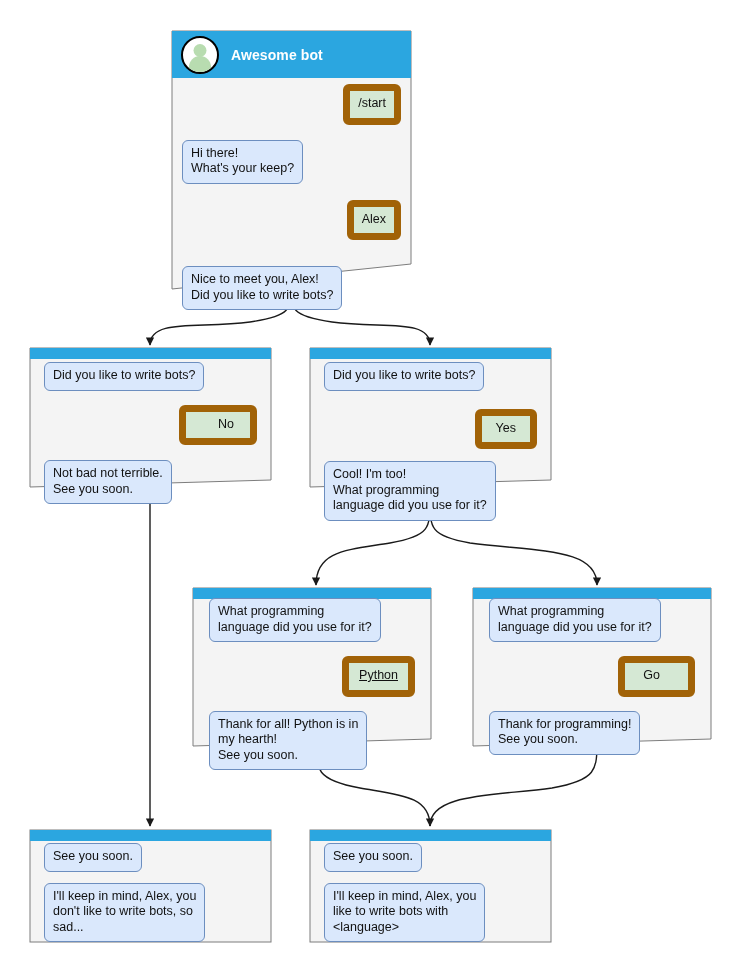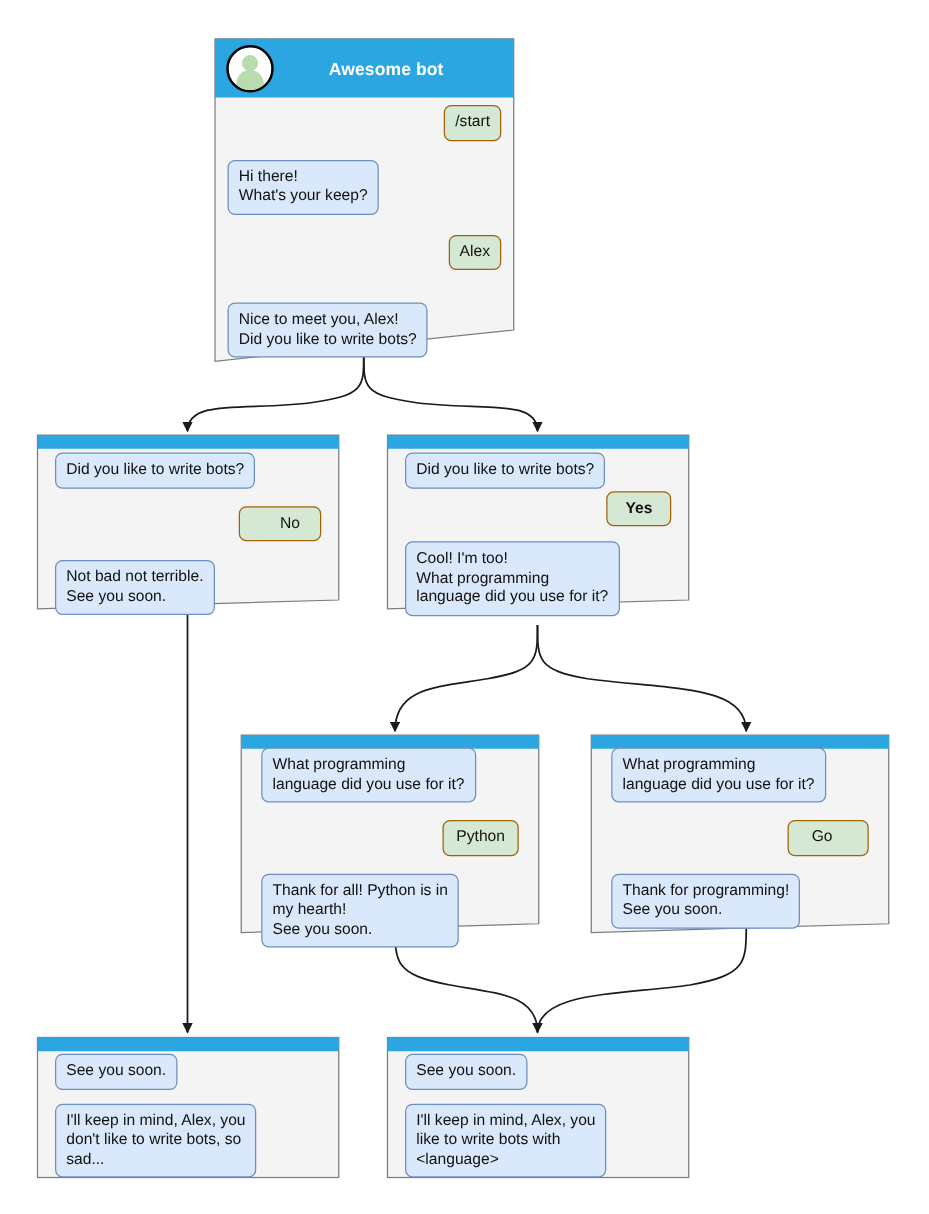--- a/index.html
+++ b/index.html
@@ -131,21 +131,21 @@
     box-sizing: border-box;
     white-space: pre-line;
     max-width: 205px;
   }
   .bubble.bot {
     background: #dae8fc;
     border: 1px solid #6c8ebf;
   }
   .bubble.user {
     background: #d5e8d4;
-    border: 1px solid #a16207;
+    border: 7px solid #a16207;
     text-align: left;
   }
 </style>
 </head>
 <body>
 
 <div id="flow-canvas">
 
   <svg class="connectors" viewBox="0 0 743 971">
     <defs>
@@ -167,21 +167,21 @@
     <path d="M 316 740 C 316 770 316 780 360 788 C 400 795 430 796 430 826" fill="none" stroke="#1a1a1a" stroke-width="1.4" marker-end="url(#arrow)"></path>
 
     <path d="M 597 740 C 597 770 597 780 552 788 C 495 796 430 793 430 826" fill="none" stroke="#1a1a1a" stroke-width="1.4"></path>
   </svg>
 
   <div class="chat-node" style="left:164px; top:25px; width:254px; height:272px;">
     <svg class="chat-shape" viewBox="0 0 254 272" preserveAspectRatio="none">
       <polygon points="8,6 247,6 247,239 8,264" fill="#f4f4f4" stroke="#7d7d7d" stroke-width="1"></polygon>
     </svg>
     <div class="chat-inner" style="left:8px; top:6px; width:239px; height:258px;">
-      <div class="chat-header tall" style="background:#2ba6e0;gap:32px;">
+      <div class="chat-header tall" style="background:#2ba6e0;">
         <div class="avatar">
           <div class="head"></div>
             <div class="body"></div>
         </div>
         <div class="bot-title">Awesome bot</div>
       </div>
       <div class="messages" style="top:53px; padding:0 10px;">
         <div class="msg-row user">
           <div class="bubble user">/start</div>
         </div>
@@ -224,21 +224,21 @@
   <div class="chat-node" style="left:304px; top:342px; width:254px; height:155px;">
     <svg class="chat-shape" viewBox="0 0 254 155" preserveAspectRatio="none">
       <polygon points="6,6 247,6 247,138 6,145" fill="#f4f4f4" stroke="#7d7d7d" stroke-width="1"></polygon>
       <rect x="6" y="6" width="241" height="11" fill="#2ba6e0"></rect>
     </svg>
     <div class="chat-inner" style="left:6px; top:6px; width:241px; height:139px;">
       <div class="messages" style="top:14px; padding:0 14px;">
         <div class="msg-row bot">
           <div class="bubble bot">Did you like to write bots?</div>
         </div>
-        <div class="msg-row user" style="margin-top:2px;font-weight:bold;">
+        <div class="msg-row user" style="margin-top:18px;">
           <div class="bubble user" style="padding:5px 14px 6px 14px;">Yes</div>
         </div>
         <div class="msg-row bot" style="margin-top:12px;">
           <div class="bubble bot">Cool! I'm too!
 What programming
 language did you use for it?</div>
         </div>
       </div>
     </div>
   </div>
@@ -248,21 +248,21 @@
       <polygon points="5,5 243,5 243,156 5,163" fill="#f4f4f4" stroke="#7d7d7d" stroke-width="1"></polygon>
       <rect x="5" y="5" width="238" height="11" fill="#2ba6e0"></rect>
     </svg>
     <div class="chat-inner" style="left:5px; top:5px; width:238px; height:158px;">
       <div class="messages" style="top:10px; padding:0 16px;">
         <div class="msg-row bot">
           <div class="bubble bot">What programming
 language did you use for it?</div>
         </div>
         <div class="msg-row user" style="margin-top:14px;">
-          <div class="bubble user" style="padding:5px 10px 6px 10px;">Python</div>
+          <div class="bubble user" style="padding:5px 10px 6px 10px;text-decoration:underline;">Python</div>
         </div>
         <div class="msg-row bot" style="margin-top:14px;align-items:center;">
           <div class="bubble bot">Thank for all! Python is in
 my hearth!
 See you soon.</div>
         </div>
       </div>
     </div>
   </div>
 

